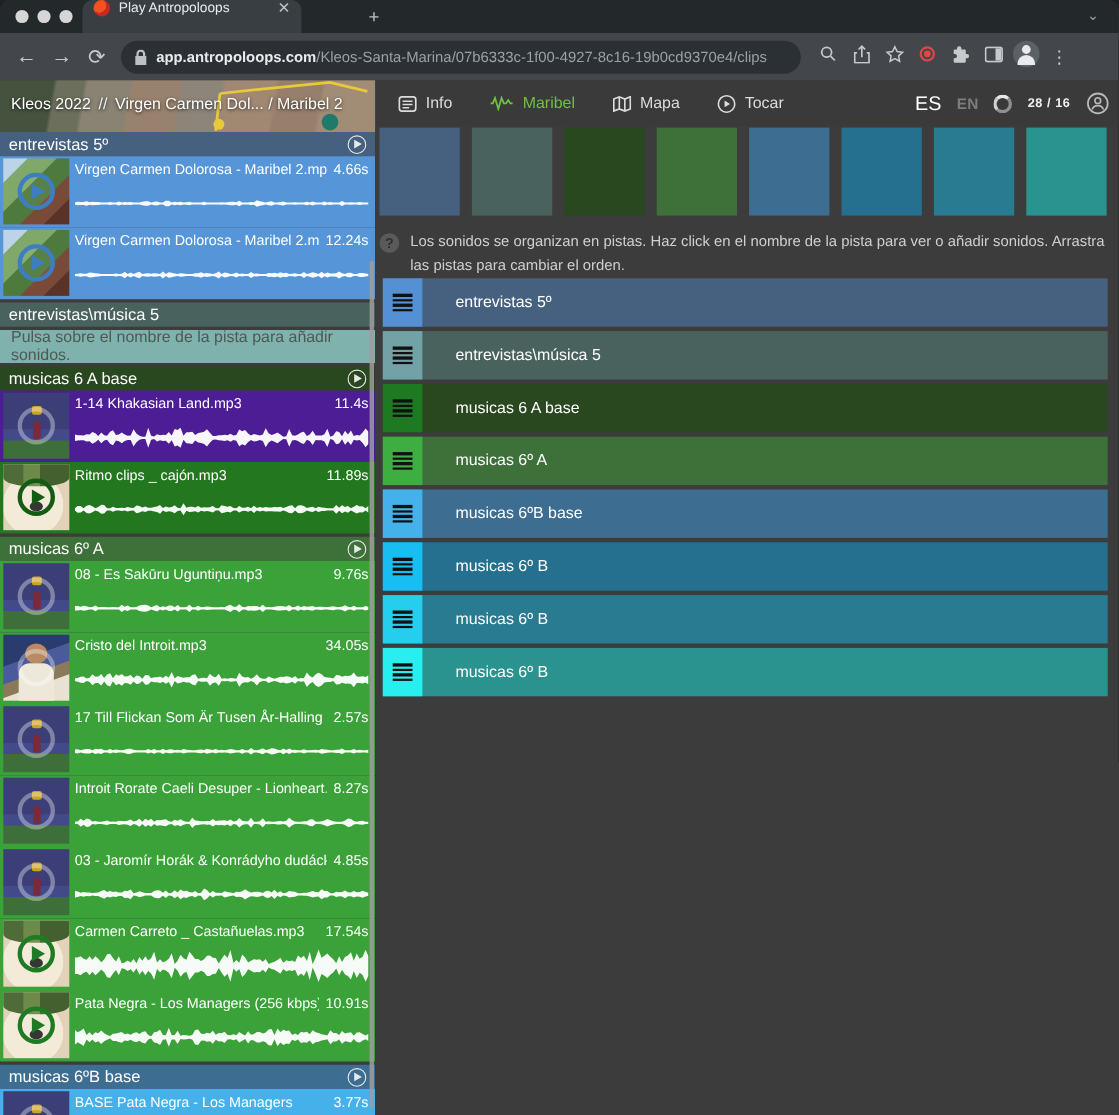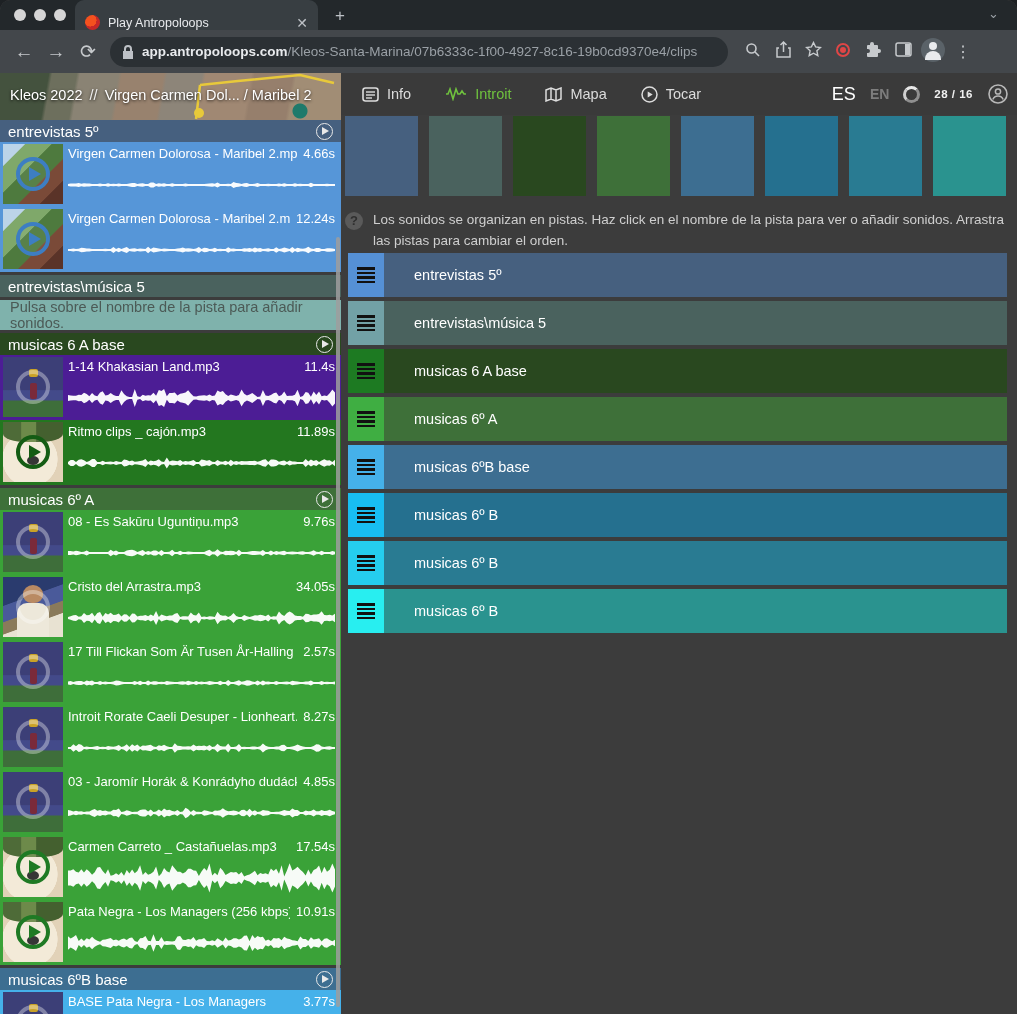--- a/index.html
+++ b/index.html
@@ -3,21 +3,21 @@
 <meta charset="utf-8">
 <style>
   * { margin:0; padding:0; box-sizing:border-box; }
   html,body { background:#1d2124; font-family:"Liberation Sans", sans-serif; }
   .screen { position:relative; width:1017px; height:1014px; overflow:hidden; background:#3c3c3c; border-radius:10px 10px 0 0; }
 
   
   .tabstrip { position:absolute; left:0; top:0; width:100%; height:30px; background:#23282b; border-radius:10px 10px 0 0; }
   .traffic { position:absolute; left:14px; top:9px; display:flex; gap:8px; }
   .traffic span { width:12px; height:12px; border-radius:50%; background:#d6d6d6; }
-  .tab { position:absolute; left:75px; top:0; width:243px; height:30px; background:#383e42; border-radius:9px 9px 0 0; display:flex; align-items:flex-end; padding:0 10px; gap:8px; }
+  .tab { position:absolute; left:75px; top:0; width:199px; height:30px; background:#383e42; border-radius:9px 9px 0 0; display:flex; align-items:flex-start; padding:0 10px; gap:8px; }
   .favicon { width:15px; height:15px; border-radius:50%; background:radial-gradient(circle at 35% 35%, #f4511e 0 45%, #c62828 46% 100%); flex:none; }
   .tab-title { color:#e8eaed; font-size:12.5px; white-space:nowrap; overflow:hidden; flex:1; }
   .tab-close { color:#bdc1c6; font-size:14px; line-height:1; cursor:default; }
   .newtab { position:absolute; left:328px; top:4px; width:24px; height:24px; color:#bdc1c6; font-size:17px; text-align:center; line-height:23px; }
   .tabchev { position:absolute; right:18px; top:6px; color:#9aa0a6; font-size:13px; }
 
   .toolbar { position:absolute; left:0; top:30px; width:100%; height:43px; background:#43474b; display:flex; align-items:center; }
   .navbtn { color:#c7cacd; font-size:19px; width:32px; text-align:center; flex:none; }
   .omnibox { margin-left:6px; height:30px; width:618px; background:#2b3034; border-radius:15px; display:flex; align-items:center; padding:0 12px; gap:8px; }
   .omni-url { font-size:13.5px; white-space:nowrap; overflow:hidden; }
@@ -180,21 +180,21 @@
           <line x1="4" y1="5" x2="13" y2="5" stroke="currentColor" stroke-width="1.4"></line>
           <line x1="4" y1="8" x2="13" y2="8" stroke="currentColor" stroke-width="1.4"></line>
           <line x1="4" y1="11" x2="10" y2="11" stroke="currentColor" stroke-width="1.4"></line>
         </svg>
       <span>Info</span>
     </div>
     <div class="nav-tab active">
       <svg width="22" height="14" viewBox="0 0 22 14">
           <path fill="none" stroke="currentColor" stroke-width="1.6" d="M1 7h2l2-5 3 10 3-10 2 5h2l2-3 2 3h2"></path>
         </svg>
-      <span>Introit</span>
+      <span>Maribel</span>
     </div>
     <div class="nav-tab">
       <svg width="17" height="15" viewBox="0 0 17 15">
           <path fill="none" stroke="currentColor" stroke-width="1.5" d="M1 3l5-2 5 2 5-2v11l-5 2-5-2-5 2zM6 1v11M11 3v11"></path>
         </svg>
       <span>Mapa</span>
     </div>
     <div class="nav-tab">
       <svg width="17" height="17" viewBox="0 0 17 17">
           <circle cx="8.5" cy="8.5" r="7.5" fill="none" stroke="currentColor" stroke-width="1.5"></circle>
@@ -310,21 +310,21 @@
               <path d="M0.0,16.9 L2.6,16.9 L5.3,17.5 L7.9,16.7 L10.6,17.2 L13.2,18.0 L15.8,17.8 L18.5,16.4 L21.1,18.0 L23.8,17.9 L26.4,17.9 L29.0,18.0 L31.7,18.0 L34.3,17.9 L37.0,18.0 L39.6,18.0 L42.2,15.7 L44.9,17.5 L47.5,16.5 L50.2,18.0 L52.8,18.0 L55.4,17.9 L58.1,16.5 L60.7,16.1 L63.4,15.8 L66.0,16.5 L68.6,18.0 L71.3,17.0 L73.9,16.0 L76.6,18.0 L79.2,17.1 L81.8,17.8 L84.5,16.5 L87.1,16.5 L89.8,18.0 L92.4,16.0 L95.0,18.0 L97.7,18.0 L100.3,17.8 L103.0,15.7 L105.6,18.0 L108.2,18.0 L110.9,16.7 L113.5,18.0 L116.2,17.9 L118.8,17.4 L121.4,17.7 L124.1,18.0 L126.7,18.0 L129.4,18.0 L132.0,17.9 L134.6,18.0 L137.3,16.7 L139.9,15.7 L142.6,17.7 L145.2,17.5 L147.8,15.3 L150.5,17.6 L153.1,18.0 L155.8,16.8 L158.4,17.1 L161.0,16.8 L163.7,16.9 L166.3,18.0 L169.0,15.7 L171.6,18.0 L174.2,17.9 L176.9,18.0 L179.5,17.5 L182.2,17.1 L184.8,17.0 L187.4,17.2 L190.1,17.5 L192.7,16.1 L195.4,18.0 L198.0,17.9 L200.6,16.5 L203.3,18.0 L205.9,17.0 L208.6,17.7 L211.2,17.3 L213.8,16.8 L216.5,18.0 L219.1,17.7 L221.8,17.5 L224.4,17.8 L227.0,17.9 L229.7,17.5 L232.3,17.2 L235.0,17.9 L237.6,17.9 L240.2,17.5 L242.9,16.2 L245.5,17.7 L248.2,18.0 L250.8,16.7 L253.4,18.0 L256.1,18.0 L258.7,18.0 L261.4,16.9 L264.0,17.8 L264.0,20.2 L261.4,21.1 L258.7,20.0 L256.1,20.0 L253.4,20.0 L250.8,21.3 L248.2,20.0 L245.5,20.3 L242.9,21.8 L240.2,20.5 L237.6,20.1 L235.0,20.1 L232.3,20.8 L229.7,20.5 L227.0,20.1 L224.4,20.2 L221.8,20.5 L219.1,20.3 L216.5,20.0 L213.8,21.2 L211.2,20.7 L208.6,20.3 L205.9,21.0 L203.3,20.0 L200.6,21.5 L198.0,20.1 L195.4,20.0 L192.7,21.9 L190.1,20.5 L187.4,20.8 L184.8,21.0 L182.2,20.9 L179.5,20.5 L176.9,20.0 L174.2,20.1 L171.6,20.0 L169.0,22.3 L166.3,20.0 L163.7,21.1 L161.0,21.2 L158.4,20.9 L155.8,21.2 L153.1,20.0 L150.5,20.4 L147.8,22.7 L145.2,20.5 L142.6,20.3 L139.9,22.3 L137.3,21.3 L134.6,20.0 L132.0,20.1 L129.4,20.0 L126.7,20.0 L124.1,20.0 L121.4,20.3 L118.8,20.6 L116.2,20.1 L113.5,20.0 L110.9,21.3 L108.2,20.0 L105.6,20.0 L103.0,22.3 L100.3,20.2 L97.7,20.0 L95.0,20.0 L92.4,22.0 L89.8,20.0 L87.1,21.5 L84.5,21.5 L81.8,20.2 L79.2,20.9 L76.6,20.0 L73.9,22.0 L71.3,21.0 L68.6,20.0 L66.0,21.5 L63.4,22.2 L60.7,21.9 L58.1,21.5 L55.4,20.1 L52.8,20.0 L50.2,20.0 L47.5,21.5 L44.9,20.5 L42.2,22.3 L39.6,20.0 L37.0,20.0 L34.3,20.1 L31.7,20.0 L29.0,20.0 L26.4,20.1 L23.8,20.1 L21.1,20.0 L18.5,21.6 L15.8,20.2 L13.2,20.0 L10.6,20.8 L7.9,21.3 L5.3,20.5 L2.6,21.1 L0.0,21.1 Z" fill="rgba(255,255,255,.96)"></path>
             </svg>
     </div>
   </div>
         <div class="clip" style="background: rgb(58, 162, 56);">
     <div class="thumb thumb-jesus">
       <span class="overlay ring" style="--oc: #1f7a24;"></span>
     </div>
     <div class="clip-body">
       <div class="clip-line1">
-        <span class="clip-title">Cristo del Arrastra.mp3</span>
+        <span class="clip-title">Cristo del Introit.mp3</span>
         <span class="clip-dur">34.05s</span>
       </div>
       <svg class="clip-wave" preserveAspectRatio="none" viewBox="0 0 264 38">
               <path d="M0.0,17.9 L2.6,17.3 L5.3,16.3 L7.9,16.1 L10.6,17.8 L13.2,17.2 L15.8,14.0 L18.5,16.2 L21.1,16.0 L23.8,13.8 L26.4,17.4 L29.0,14.1 L31.7,13.0 L34.3,17.7 L37.0,14.0 L39.6,15.4 L42.2,13.7 L44.9,16.0 L47.5,15.8 L50.2,14.6 L52.8,17.4 L55.4,15.2 L58.1,15.6 L60.7,18.0 L63.4,14.6 L66.0,14.7 L68.6,17.5 L71.3,16.7 L73.9,16.7 L76.6,16.1 L79.2,17.3 L81.8,15.4 L84.5,16.9 L87.1,11.9 L89.8,17.9 L92.4,15.6 L95.0,16.4 L97.7,17.2 L100.3,16.6 L103.0,16.6 L105.6,14.7 L108.2,13.9 L110.9,18.0 L113.5,17.3 L116.2,17.2 L118.8,17.5 L121.4,13.5 L124.1,16.1 L126.7,16.6 L129.4,13.6 L132.0,18.0 L134.6,17.6 L137.3,18.0 L139.9,17.3 L142.6,17.5 L145.2,18.0 L147.8,12.7 L150.5,16.1 L153.1,16.8 L155.8,16.5 L158.4,18.0 L161.0,16.7 L163.7,13.9 L166.3,17.1 L169.0,18.0 L171.6,18.0 L174.2,16.0 L176.9,17.2 L179.5,18.0 L182.2,17.2 L184.8,16.2 L187.4,16.5 L190.1,15.7 L192.7,16.2 L195.4,17.3 L198.0,15.5 L200.6,18.0 L203.3,17.3 L205.9,17.6 L208.6,12.4 L211.2,15.5 L213.8,16.9 L216.5,13.9 L219.1,12.5 L221.8,13.9 L224.4,16.5 L227.0,16.9 L229.7,17.1 L232.3,17.8 L235.0,14.7 L237.6,14.9 L240.2,16.3 L242.9,15.4 L245.5,15.6 L248.2,15.1 L250.8,12.3 L253.4,16.0 L256.1,16.2 L258.7,15.7 L261.4,16.5 L264.0,14.8 L264.0,23.2 L261.4,21.5 L258.7,22.3 L256.1,21.8 L253.4,22.0 L250.8,25.7 L248.2,22.9 L245.5,22.4 L242.9,22.6 L240.2,21.7 L237.6,23.1 L235.0,23.3 L232.3,20.2 L229.7,20.9 L227.0,21.1 L224.4,21.5 L221.8,24.1 L219.1,25.5 L216.5,24.1 L213.8,21.1 L211.2,22.5 L208.6,25.6 L205.9,20.4 L203.3,20.7 L200.6,20.0 L198.0,22.5 L195.4,20.7 L192.7,21.8 L190.1,22.3 L187.4,21.5 L184.8,21.8 L182.2,20.8 L179.5,20.0 L176.9,20.8 L174.2,22.0 L171.6,20.0 L169.0,20.0 L166.3,20.9 L163.7,24.1 L161.0,21.3 L158.4,20.0 L155.8,21.5 L153.1,21.2 L150.5,21.9 L147.8,25.3 L145.2,20.0 L142.6,20.5 L139.9,20.7 L137.3,20.0 L134.6,20.4 L132.0,20.0 L129.4,24.4 L126.7,21.4 L124.1,21.9 L121.4,24.5 L118.8,20.5 L116.2,20.8 L113.5,20.7 L110.9,20.0 L108.2,24.1 L105.6,23.3 L103.0,21.4 L100.3,21.4 L97.7,20.8 L95.0,21.6 L92.4,22.4 L89.8,20.1 L87.1,26.1 L84.5,21.1 L81.8,22.6 L79.2,20.7 L76.6,21.9 L73.9,21.3 L71.3,21.3 L68.6,20.5 L66.0,23.3 L63.4,23.4 L60.7,20.0 L58.1,22.4 L55.4,22.8 L52.8,20.6 L50.2,23.4 L47.5,22.2 L44.9,22.0 L42.2,24.3 L39.6,22.6 L37.0,24.0 L34.3,20.3 L31.7,25.0 L29.0,23.9 L26.4,20.6 L23.8,24.2 L21.1,22.0 L18.5,21.8 L15.8,24.0 L13.2,20.8 L10.6,20.2 L7.9,21.9 L5.3,21.7 L2.6,20.7 L0.0,20.1 Z" fill="rgba(255,255,255,.96)"></path>
             </svg>
     </div>
   </div>
         <div class="clip" style="background: rgb(58, 162, 56);">
     <div class="thumb thumb-soccer">
       <span class="overlay ring" style="--oc: #1f7a24;"></span>

